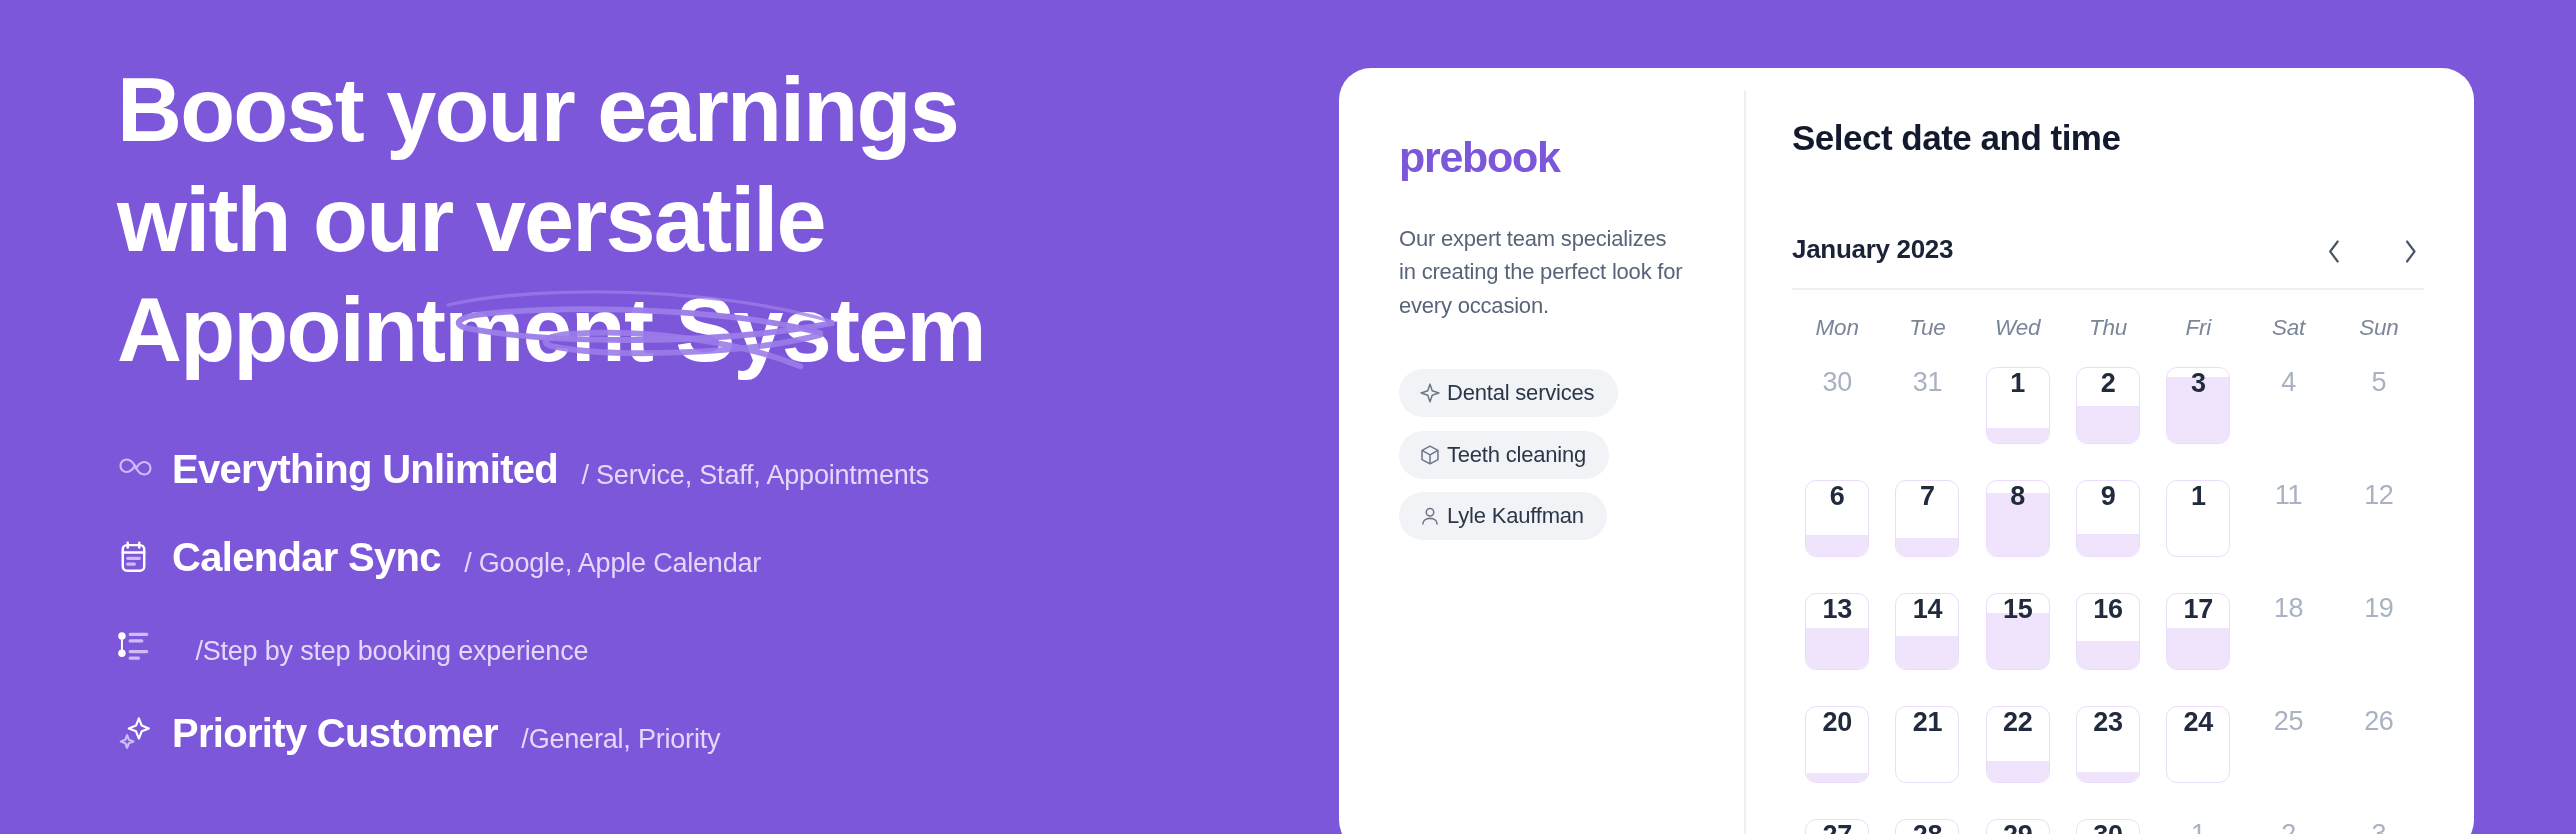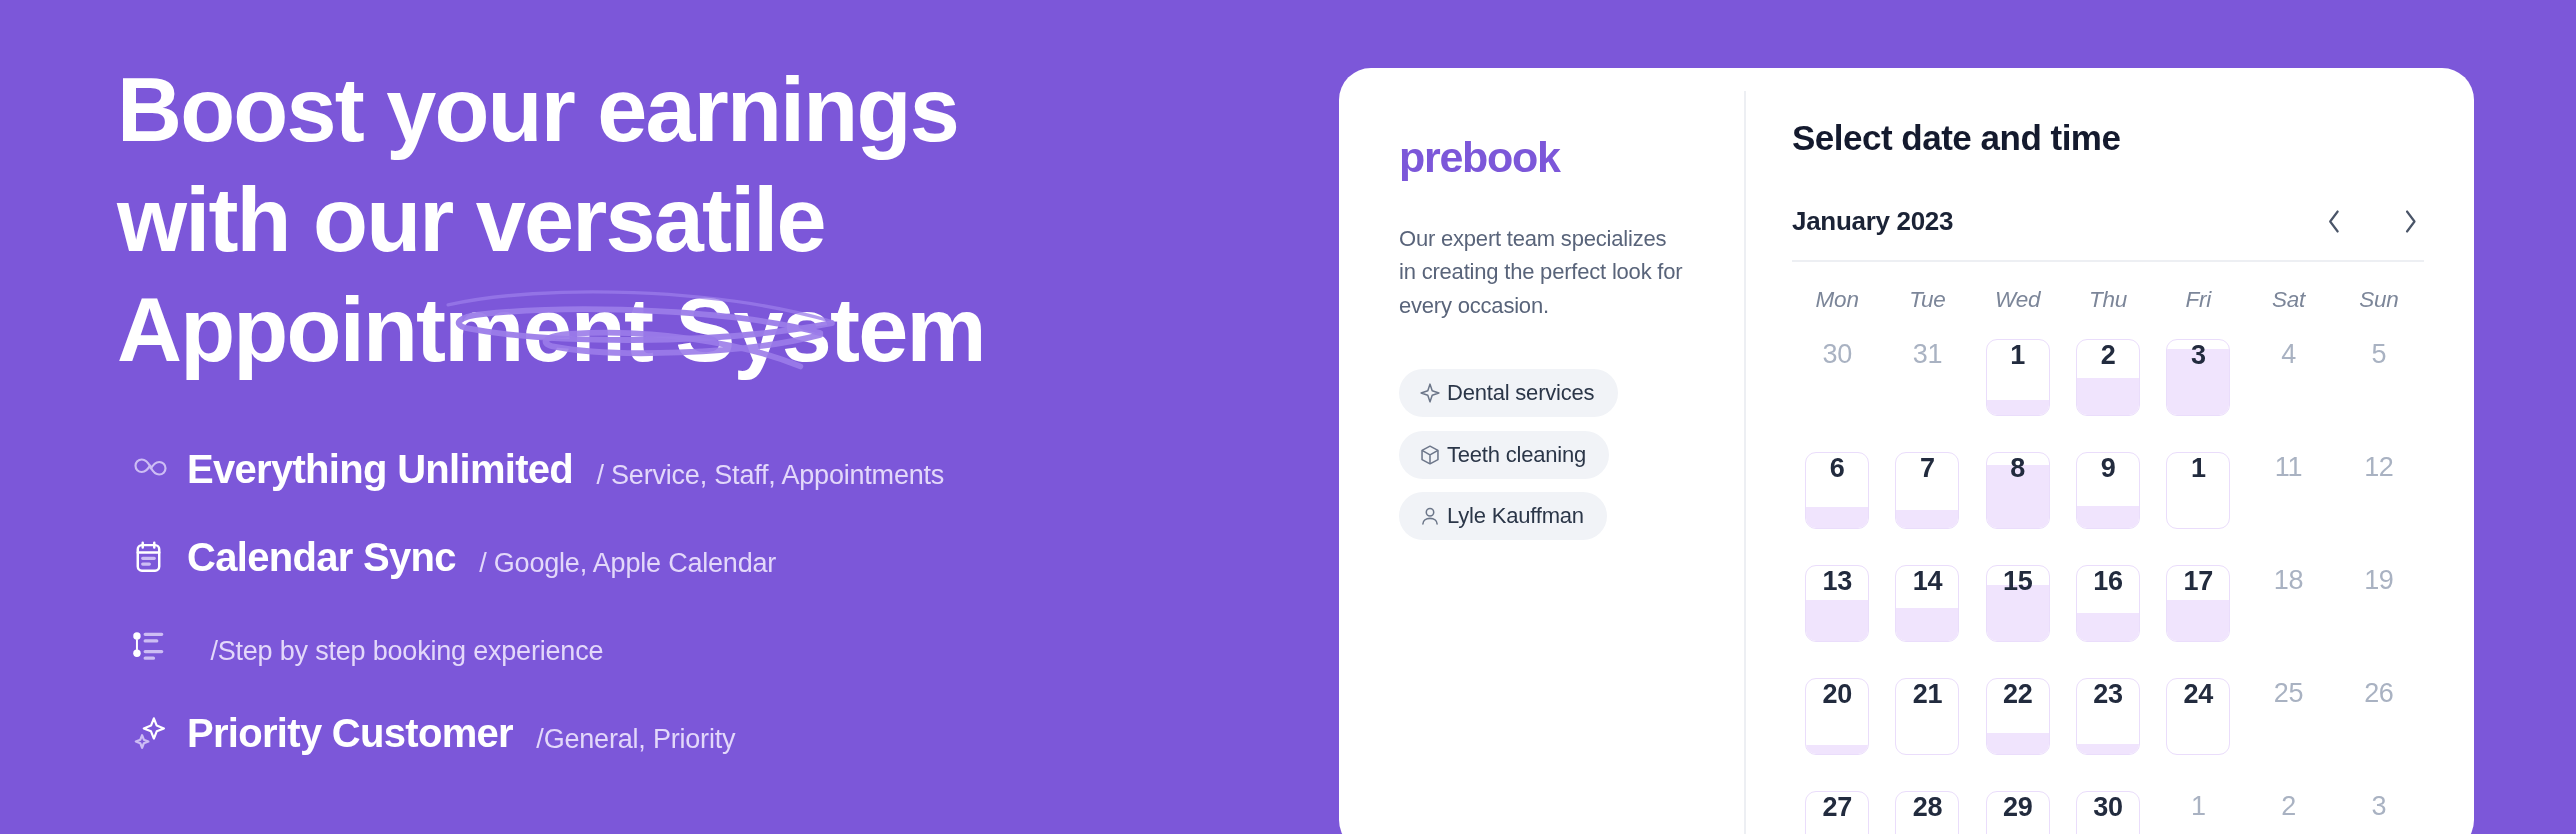--- a/index.html
+++ b/index.html
@@ -16,21 +16,21 @@
     position:relative;
     color:#ffffff;
     font-size:90px;
     font-weight:700;
     line-height:1.22;
     letter-spacing:-1.8px;
     white-space:pre-line;
   }
   .swoosh { position:absolute; left:327px; top:219px; width:392px; height:108px; pointer-events:none; }
 
-  .features { position:absolute; left:132px; top:425px; width:1168px; }
+  .features { position:absolute; left:117px; top:425px; width:1168px; }
   .feature-row { display:flex; align-items:center; height:88px; }
   .feature-icon {
     width:55px; flex:0 0 55px; display:flex; align-items:center; justify-content:flex-start;
     color:#ffffff;
   }
   .feature-title {
     color:#ffffff; font-size:40px; font-weight:700; letter-spacing:-0.7px; white-space:nowrap;
   }
   .feature-sub {
     color:#E3D8FA; font-size:27px; font-weight:400; letter-spacing:-0.2px;
@@ -56,21 +56,21 @@
   .chips { margin-top:47px; display:flex; flex-direction:column; align-items:flex-start; gap:13.3px; }
   .chip {
     display:inline-flex; align-items:center; gap:6px;
     background:#F1F3F7; border-radius:833px;
     padding:11px 23.4px 11px 20px;
     color:#2B3648; font-size:22px; letter-spacing:-0.2px; white-space:nowrap;
   }
   .chip-ic { display:flex; align-items:center; color:#6C7689; }
 
   .cal-title { color:#141A2E; font-size:35px; font-weight:700; letter-spacing:-0.5px; }
-  .cal-bar { margin-top:48px; display:flex; align-items:center; }
+  .cal-bar { margin-top:76px; display:flex; align-items:flex-end; }
   .cal-month { color:#1B2336; font-size:26px; font-weight:600; letter-spacing:-0.3px; }
   .cal-navs { margin-left:auto; display:flex; gap:48px; }
   .cal-nav { width:28px; height:28px; display:flex; align-items:center; justify-content:center; color:#4A5568; cursor:pointer; }
   .cal-rule { margin-top:23.4px; height:1.7px; background:#EDEFF3; }
 
   .grid { margin-top:25px; display:grid; grid-template-columns:repeat(7,1fr); }
   .dow { text-align:center; color:#7C8699; font-size:22.5px; padding-bottom:8.3px; letter-spacing:-0.2px;font-style:italic; }
   .cellwrap { display:flex; align-items:center; justify-content:center; height:113px; }
 
   .day {

